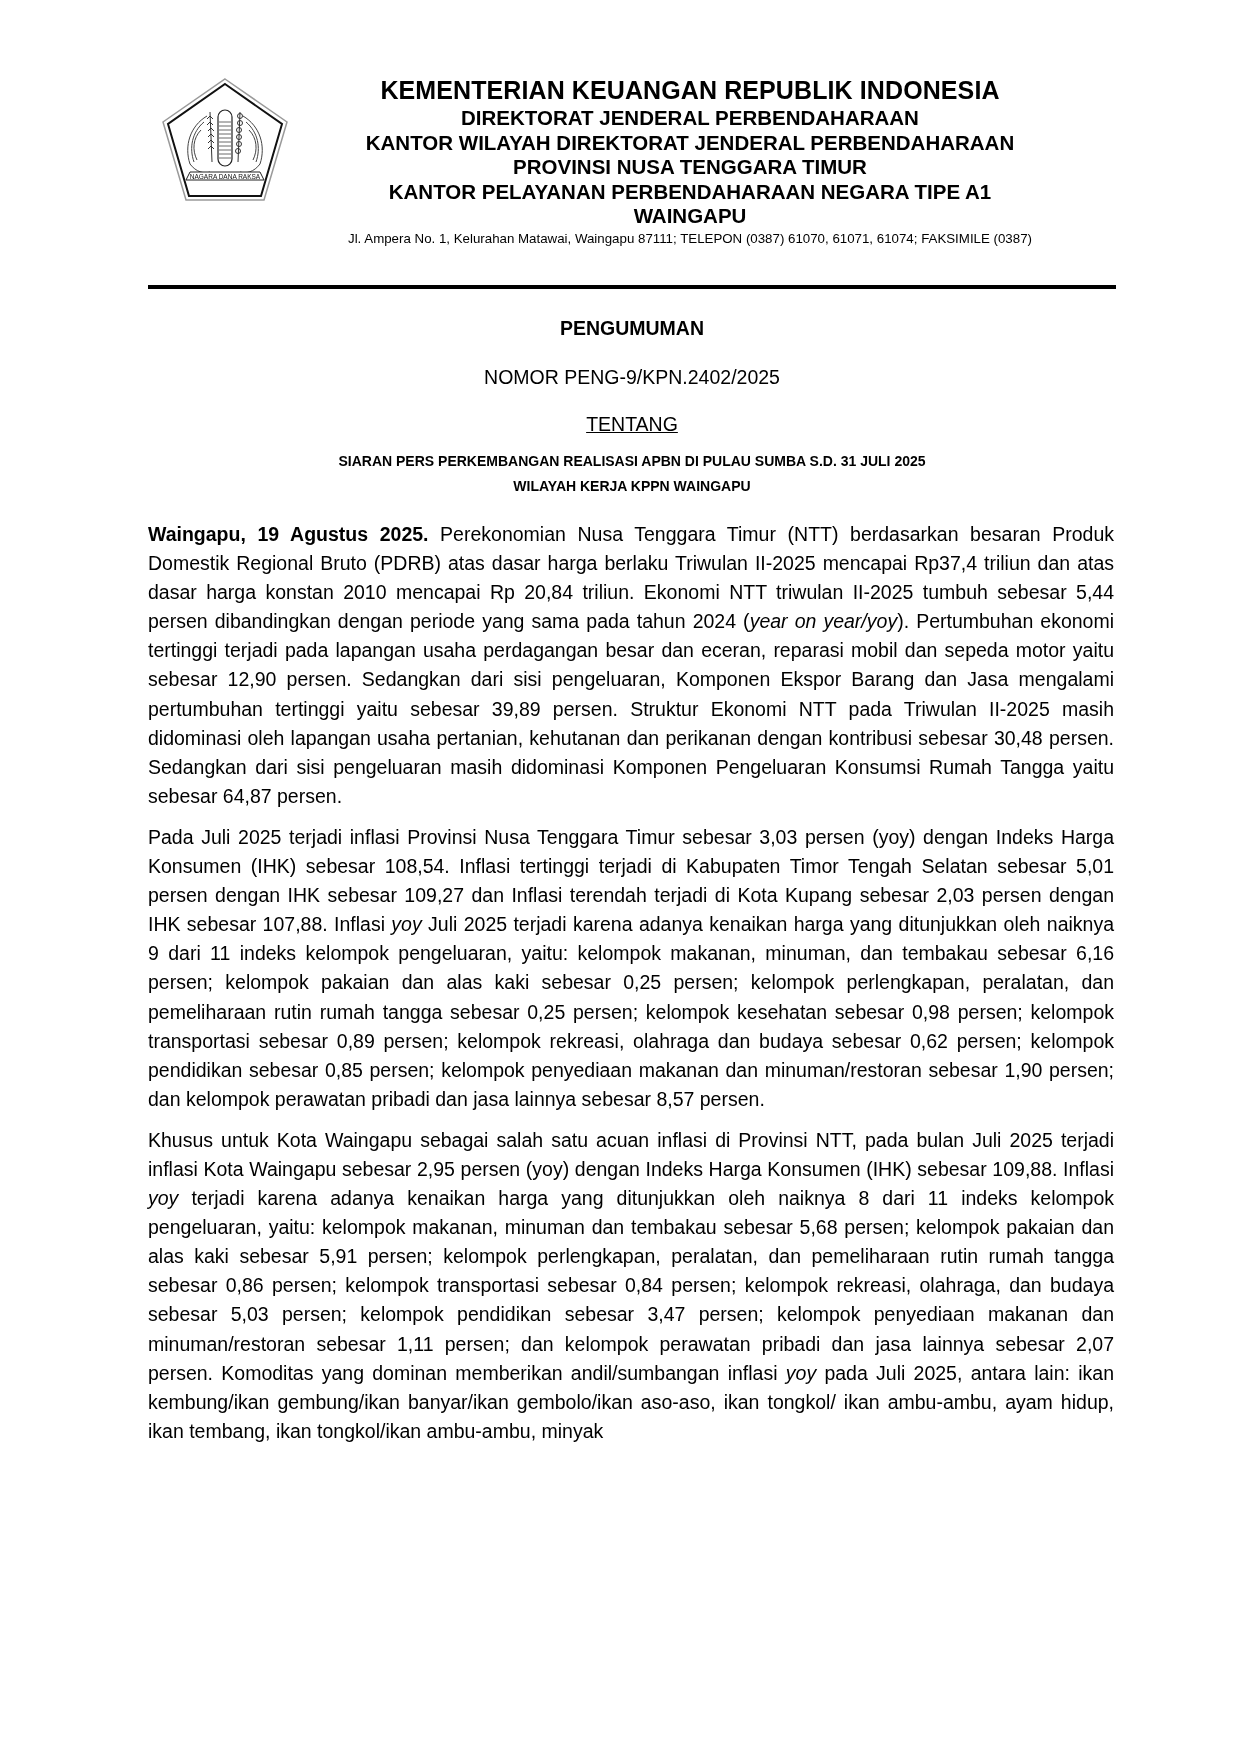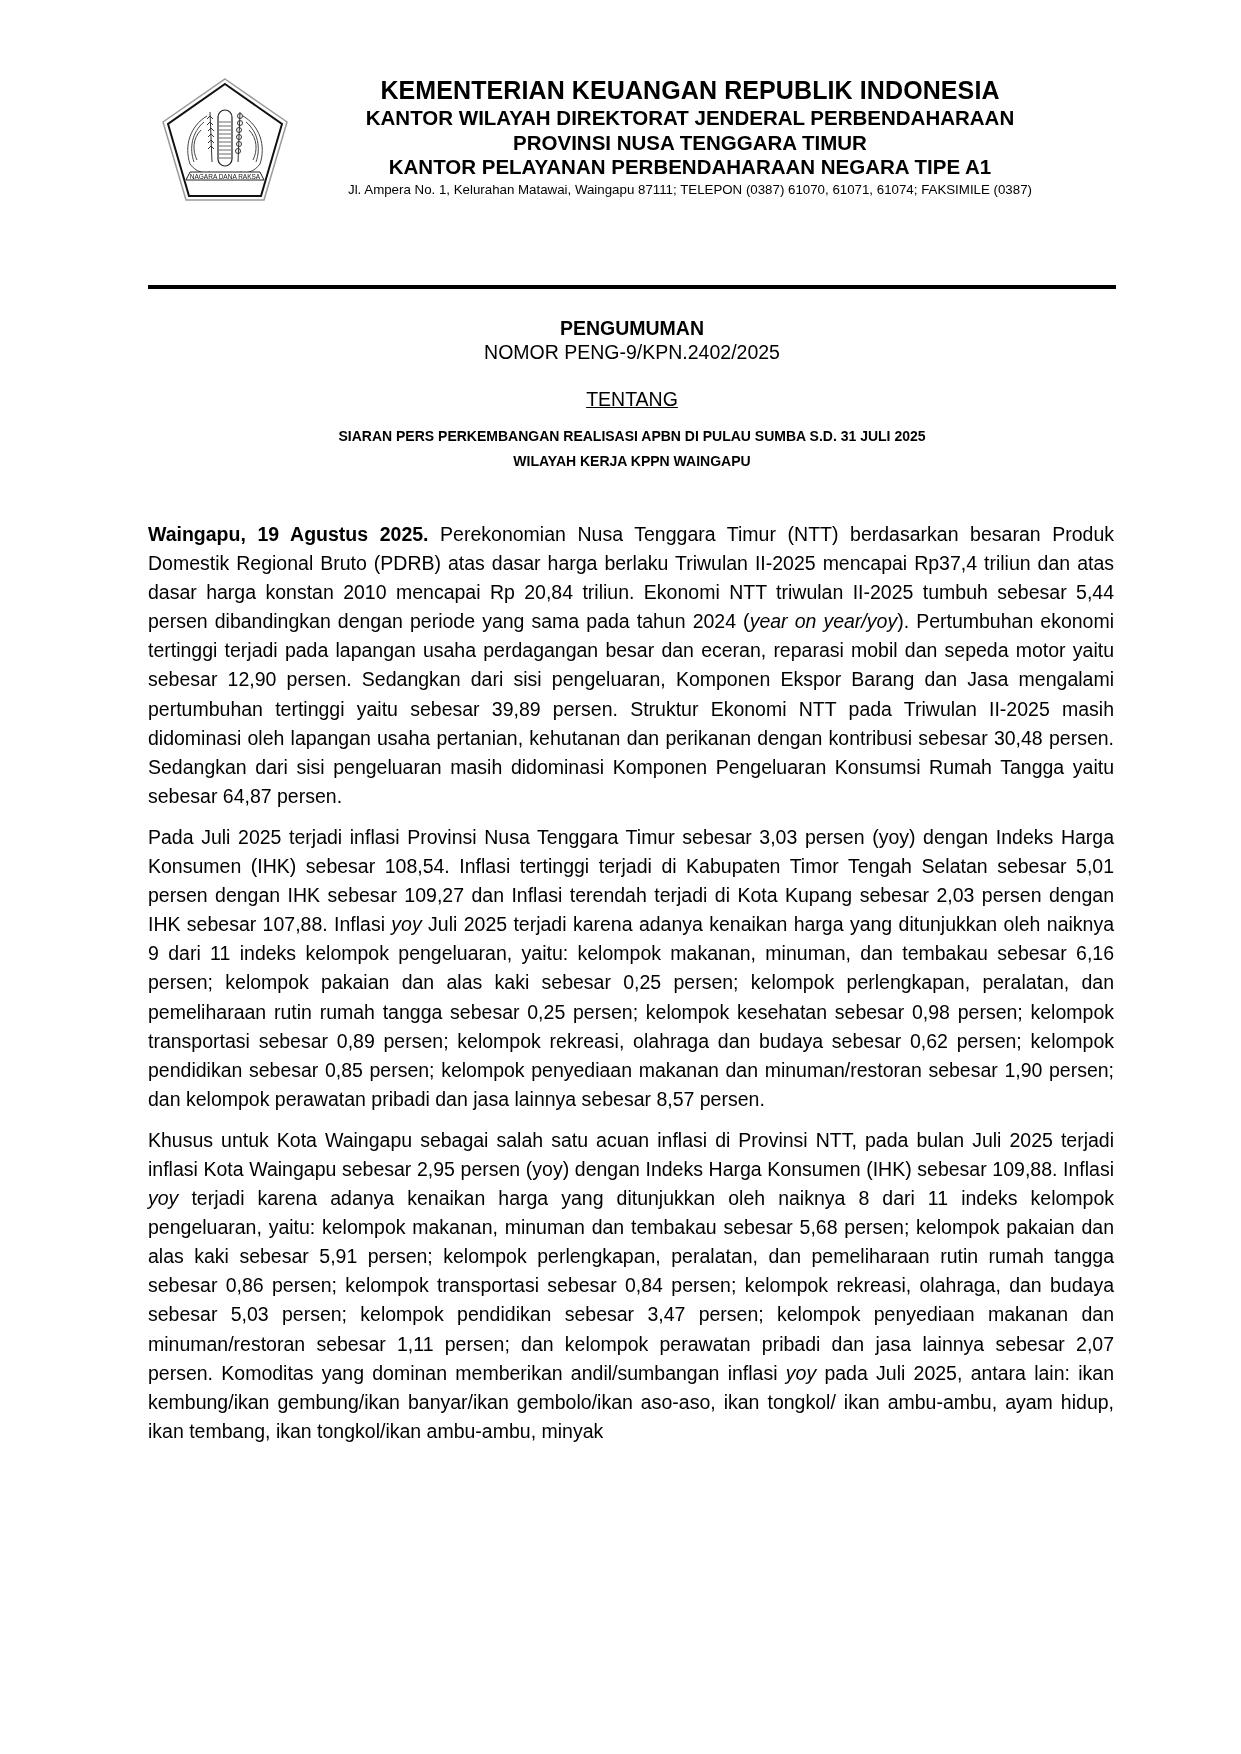--- a/index.html
+++ b/index.html
@@ -10,21 +10,21 @@
 
   .letterhead { position: absolute; left: 335px; top: 74px; width: 710px; text-align: center; }
   .lh-ministry { font-size: 25px; font-weight: bold; line-height: 32px; letter-spacing: 0.1px; }
   .lh-line { font-size: 20.5px; font-weight: bold; line-height: 24.5px; }
   .lh-address { font-size: 13.3px; line-height: 16.5px; margin-top: 2px; }
 
   .rule { position: absolute; left: 148px; top: 285px; width: 968px; height: 4px; background: #000; }
 
   .ann-head { position: absolute; left: 148px; top: 316px; width: 968px; text-align: center; }
   .ann-title { font-size: 19.5px; font-weight: bold; line-height: 24px; }
-  .ann-number { font-size: 19.5px; line-height: 24px; }
+  .ann-number { font-size: 19.5px; line-height: 24px; margin-top: 25px; }
   .ann-about { font-size: 19.5px; line-height: 24px; margin-top: 23px; text-decoration: underline; }
   .ann-subject { font-size: 14px; font-weight: bold; line-height: 25px; margin-top: 13px; }
 
   .body { position: absolute; left: 148px; top: 520px; width: 968px; }
   .para { font-size: 19.5px; line-height: 29.1px; text-align: justify; margin: 0 2px 12px 0; }
   .para b { font-weight: bold; }
   .para i { font-style: italic; }
 </style>
 </head>
 <body>
@@ -72,23 +72,25 @@
       <circle cx="79" cy="68" r="2.5"></circle>
         <circle cx="78" cy="75" r="2.5"></circle>
     </g>
 
     <path d="M30,96 L100,96 L104,104 L26,104 Z" fill="#fff" stroke="#222" stroke-width="1"></path>
     <text x="65" y="103" text-anchor="middle" font-size="6.5" font-family="Liberation Sans, sans-serif" fill="#111">NAGARA DANA RAKSA</text>
   </svg>
 
   <div class="letterhead">
     <div class="lh-ministry">KEMENTERIAN KEUANGAN REPUBLIK INDONESIA</div>
+    <div class="lh-line">DIREKTORAT JENDERAL PERBENDAHARAAN</div>
     <div class="lh-line">KANTOR WILAYAH DIREKTORAT JENDERAL PERBENDAHARAAN</div>
     <div class="lh-line">PROVINSI NUSA TENGGARA TIMUR</div>
     <div class="lh-line">KANTOR PELAYANAN PERBENDAHARAAN NEGARA TIPE A1</div>
+    <div class="lh-line">WAINGAPU</div>
     <div class="lh-address">Jl. Ampera No. 1, Kelurahan Matawai, Waingapu 87111; TELEPON (0387) 61070, 61071, 61074; FAKSIMILE (0387)</div>
   </div>
 
   <div class="rule"></div>
 
   <div class="ann-head">
     <div class="ann-title">PENGUMUMAN</div>
     <div class="ann-number">NOMOR PENG-9/KPN.2402/2025</div>
     <div class="ann-about">TENTANG</div>
     <div class="ann-subject">

